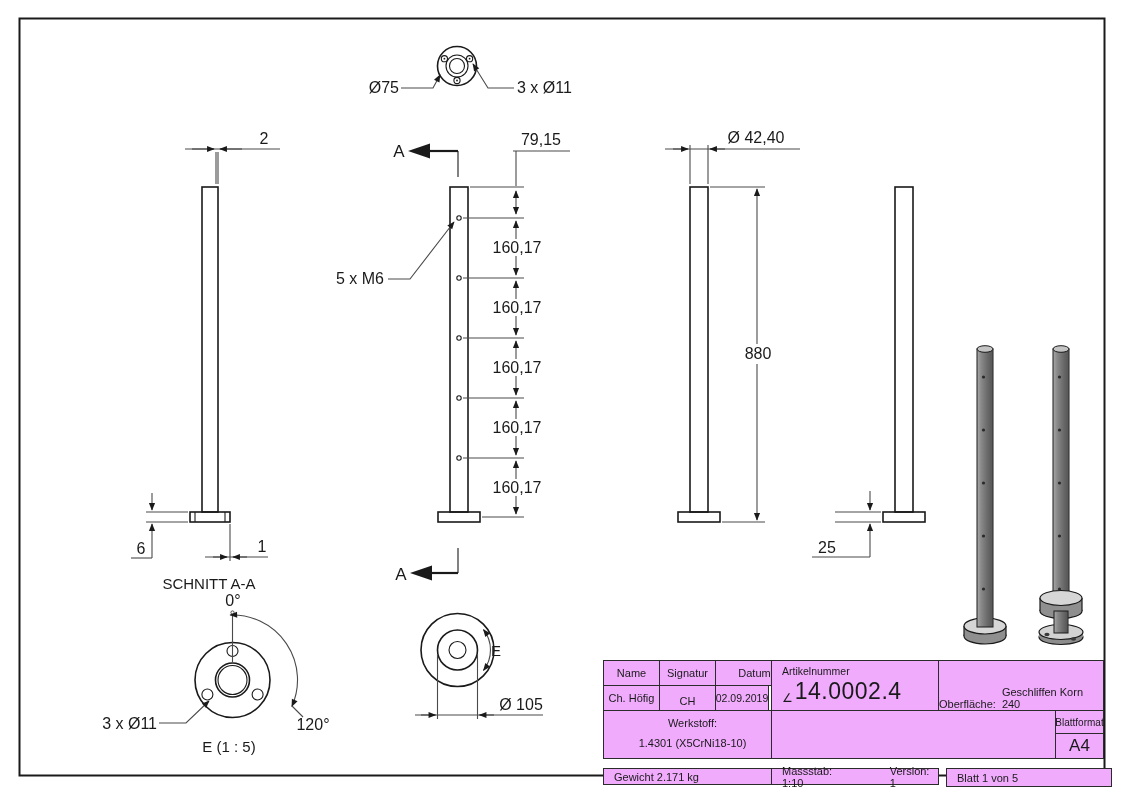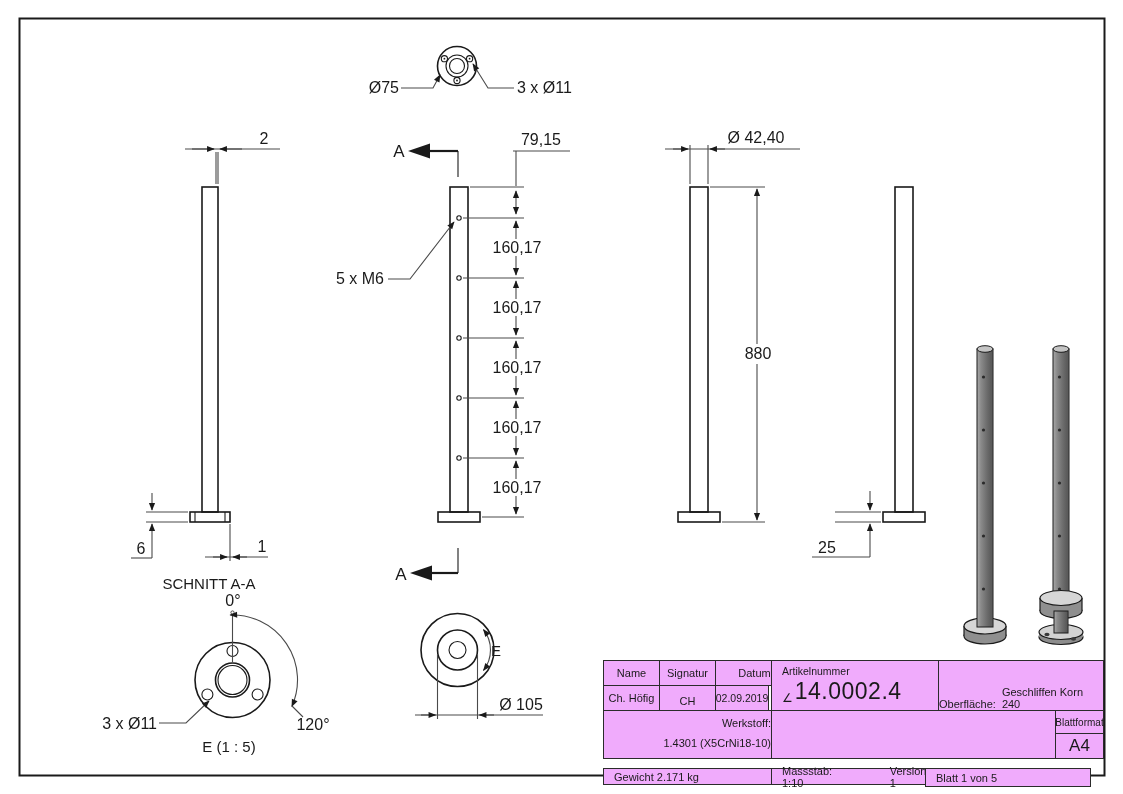--- a/index.html
+++ b/index.html
@@ -263,37 +263,37 @@
       <span class="art-prefix">∠</span>
       <span class="art-num">14.0002.4</span>
     </span>
   </div>
 
   <div class="tb-cell tb-top" style="left:335px;top:0;width:166px;height:51px;gap:6px;">
     <span>Oberfläche:</span>
     <span>Geschliffen Korn 240</span>
   </div>
 
-  <div class="tb-cell" style="left:0;top:50px;width:169px;height:49px;flex-direction:column;align-items:flex-end;justify-content:flex-start;padding:6px 0 0 10px;gap:8px;">
+  <div class="tb-cell" style="left:0;top:50px;width:169px;height:49px;flex-direction:column;align-items:center;justify-content:flex-start;padding:6px 0 0 10px;gap:8px;">
     <span>Werkstoff:</span>
     <span>1.4301 (X5CrNi18-10)</span>
   </div>
   <div class="tb-cell" style="left:168px;top:50px;width:285px;height:49px;"></div>
   <div class="tb-cell" style="left:452px;top:50px;width:49px;height:24px;font-size:10px;">
         <span>Blattformat</span>
       </div>
   <div class="tb-cell" style="left:452px;top:73px;width:49px;height:26px;font-size:17px;">
         <span>A4</span>
       </div>
 
   <div class="tb-cell tb-left" style="left:0;top:98px;width:169px;height:17px;">
         <span>Gewicht 2.171 kg</span>
       </div>
   <div class="tb-cell tb-left" style="left:168px;top:98px;width:168px;height:17px;gap:34px;">
     <span>Massstab: 1:10</span>
     <span>Version: 1</span>
   </div>
-  <div class="tb-cell tb-left" style="left:322px;top:98px;width:166px;height:19px;">
+  <div class="tb-cell tb-left" style="left:343px;top:98px;width:166px;height:19px;">
         <span>Blatt 1 von 5</span>
       </div>
 </div>
 
 </div>
 
 </body></html>

